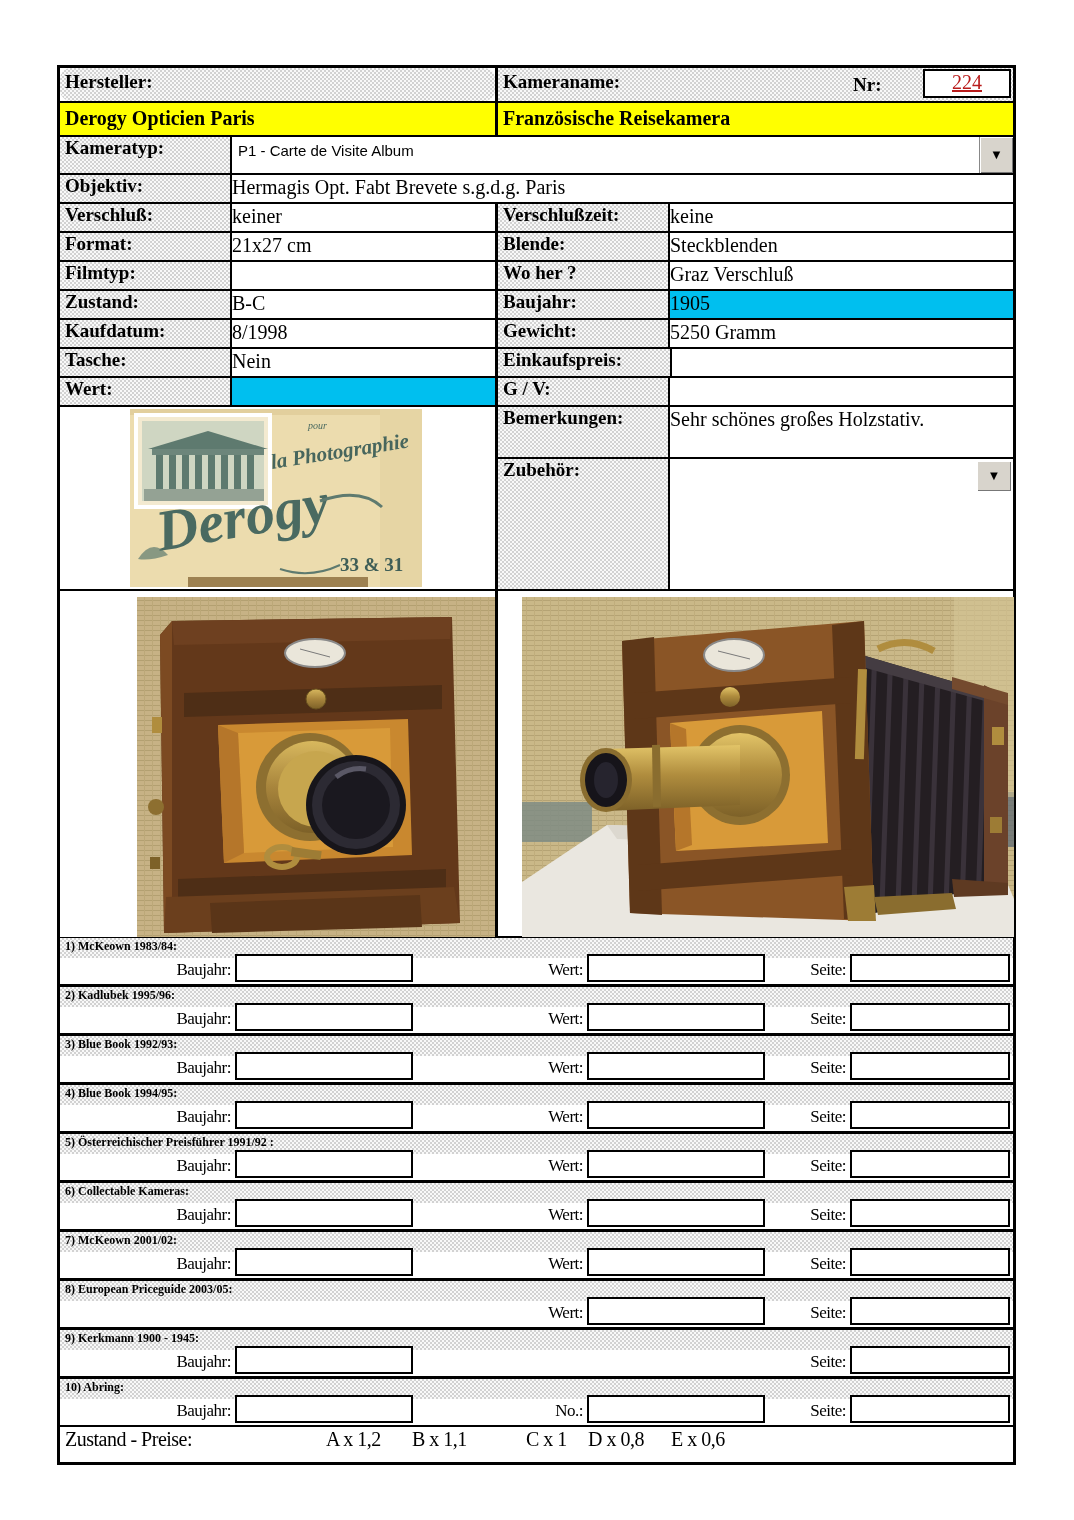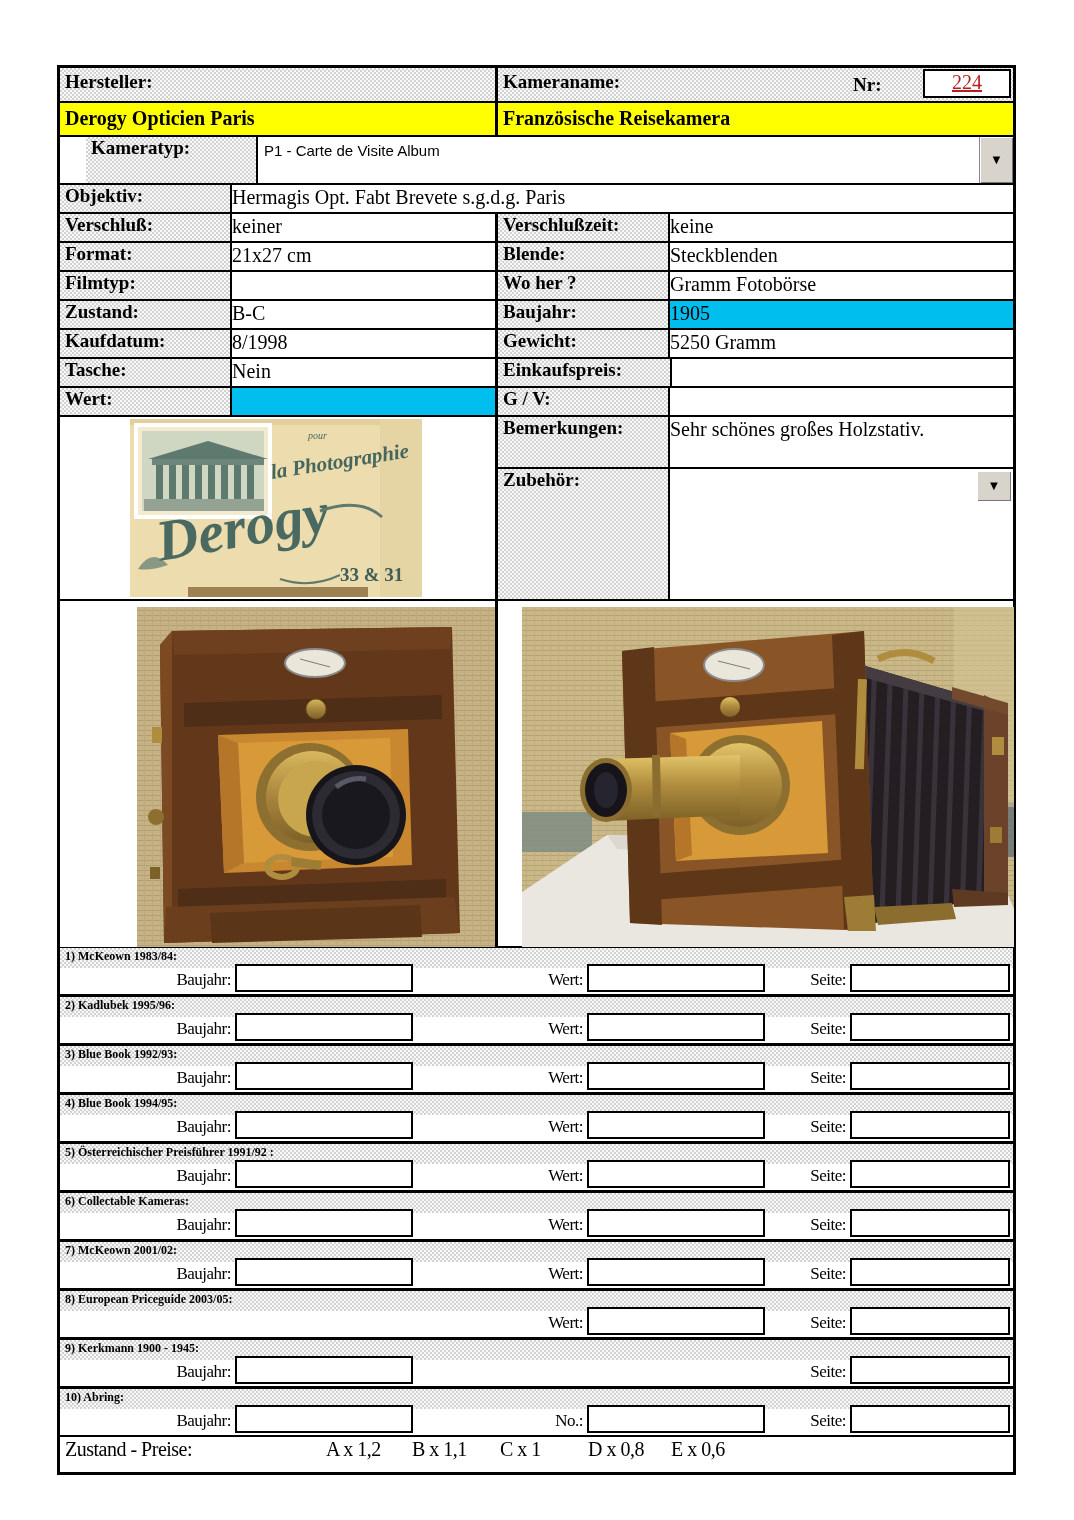--- a/index.html
+++ b/index.html
@@ -7,37 +7,37 @@
   .page { position: relative; width: 1074px; height: 1520px; background: #fff; overflow: hidden; }
   .form { position: absolute; left: 57px; top: 65px; width: 959px; border: 3px solid #000; background: #fff; }
 
   .row { display: flex; border-bottom: 2px solid #000; background: #fff; }
   .dither { background: repeating-conic-gradient(#d2d2d2 0% 25%, #f9f9f9 0% 50%) 0 0 / 4px 4px; }
 
   .lbl { font-weight: bold; font-size: 19px; padding: 3px 2px 0 5px; white-space: nowrap; overflow: hidden; }
   .val { font-size: 20px; padding: 1px 2px 0 0; background: #fff; white-space: nowrap; overflow: hidden; }
   .cyan { background: #00bfef !important; }
 
-  .half-l { width: 435px; display: flex; }
+  .half-l { width: 435px; display: flex; border-radius: 11px; }
   .half-r { flex: 1; display: flex; border-left: 3px solid #000; }
   .lab-cell { width: 172px; border-right: 2px solid #000; }
   .val-cell { flex: 1; }
 
   .r-head { height: 35px; }
   .r-head .half-l, .r-head .half-r { align-items: stretch; }
   .nr-wrap { position: relative; flex: 1; display: flex; }
   .nr-lab { position: absolute; left: 350px; top: 3px; }
   .nr-box { position: absolute; right: 2px; top: 1px; width: 88px; height: 29px; background: #fff;
             border: 2px solid #000; text-align: center; font-size: 20px; }
   .nr-box a { color: #b91c1c; text-decoration: underline; }
 
   .r-yellow { height: 34px; }
   .r-yellow .ycell { background: #ffff00; font-weight: bold; font-size: 20px; padding: 4px 2px 0 5px; }
 
-  .r-kameratyp { height: 48px; padding-left: 26px; }
+  .r-kameratyp { height: 38px; }
   .combo { flex: 1; position: relative; background: #fff; }
   .combo-val { font-family: "Liberation Sans", sans-serif; font-size: 15px; padding: 5px 2px 0 6px; }
   .dd-btn { position: absolute; top: 0; right: 0; width: 34px; height: 100%; background: #d8d4cc;
             border-left: 1px solid #888; display: flex; align-items: center; justify-content: center;
             font-size: 13px; color: #000; box-shadow: inset 1px 1px 0 #fff, inset -1px -1px 0 #777; }
   .r-objektiv { height: 29px; }
   .r-pair { height: 29px; }
 
   .r-media { height: 184px; }
   .media-left { width: 435px; position: relative; background: #fff; }
@@ -65,21 +65,21 @@
   .pgl-w { left: 420px; width: 103px; }
   .pgl-s { left: 690px; width: 96px; }
   .pgi { position: absolute; top: -4px; height: 28px; border: 2px solid #000; background: #fff; }
   .pgi-b { left: 175px; width: 178px; }
   .pgi-w { left: 527px; width: 178px; }
   .pgi-s { left: 790px; width: 160px; }
 
   .r-footer { position: relative; height: 35px; border-bottom: none; font-size: 20px; }
   .ft { position: absolute; top: 1px; white-space: nowrap; letter-spacing: -0.5px; }
   .ft-label { left: 5px; }
-  .ft-m0 { left: 266px; text-align: center; } .ft-m1 { left: 352px; } .ft-m2 { left: 440px; } .ft-m3 { left: 528px; } .ft-m4 { left: 611px; }
+  .ft-m0 { left: 266px; text-align: center; } .ft-m1 { left: 352px; } .ft-m2 { left: 466px; } .ft-m3 { left: 528px; } .ft-m4 { left: 611px; }
 </style>
 </head>
 <body>
 
 <div class="page">
   <div class="form">
 
     <div class="row r-head">
       <div class="half-l dither">
         <span class="lbl">Hersteller:</span>
@@ -138,21 +138,21 @@
         <div class="val val-cell">Steckblenden</div>
       </div>
     </div>
 
     <div class="row r-pair">
       <div class="half-l">
         <div class="lab-cell dither"><span class="lbl">Filmtyp:</span></div>
       </div>
       <div class="half-r">
         <div class="lab-cell dither"><span class="lbl">Wo her ?</span></div>
-        <div class="val val-cell">Gramm Fotobörse</div>
+        <div class="val val-cell">Graz Verschluß</div>
       </div>
     </div>
 
     <div class="row r-pair">
       <div class="half-l">
         <div class="lab-cell dither"><span class="lbl">Zustand:</span></div>
         <div class="val val-cell">B-C</div>
       </div>
       <div class="half-r">
         <div class="lab-cell dither"><span class="lbl">Baujahr:</span></div>

